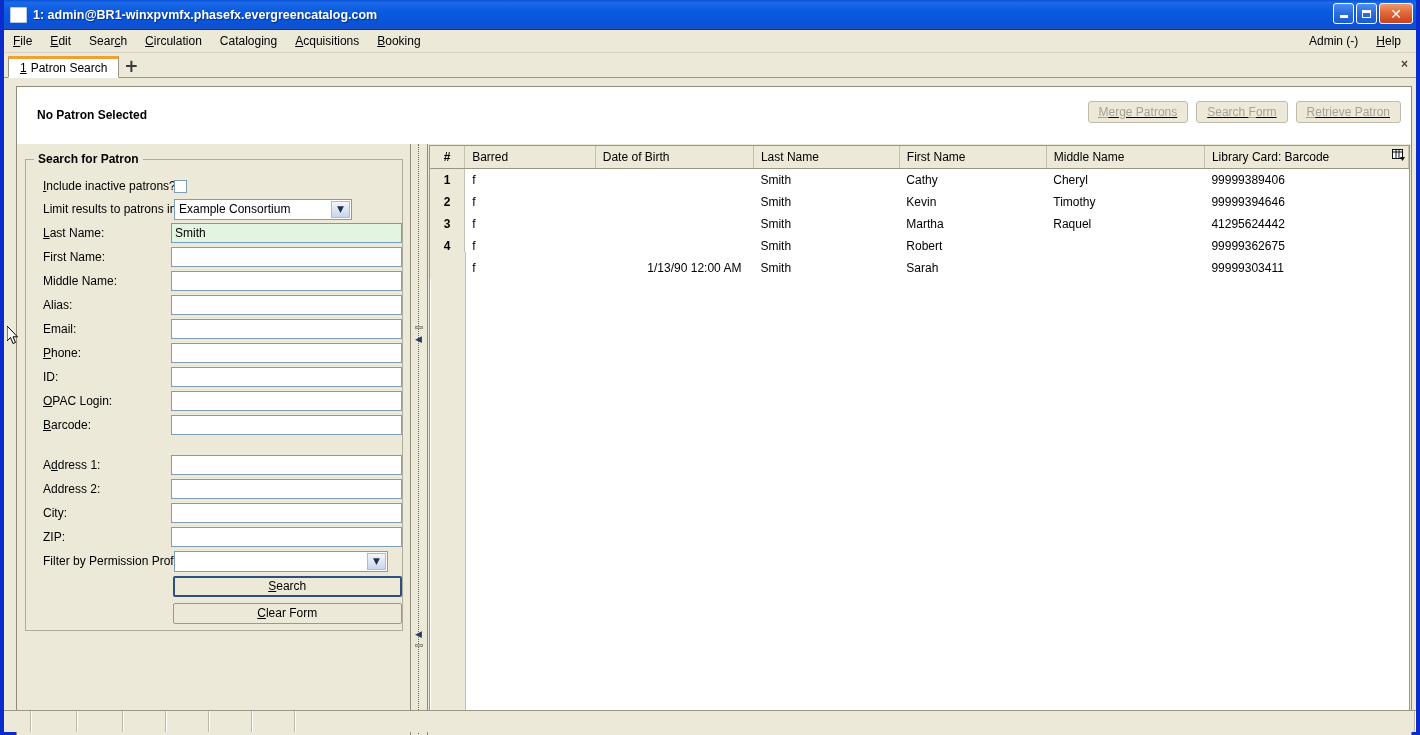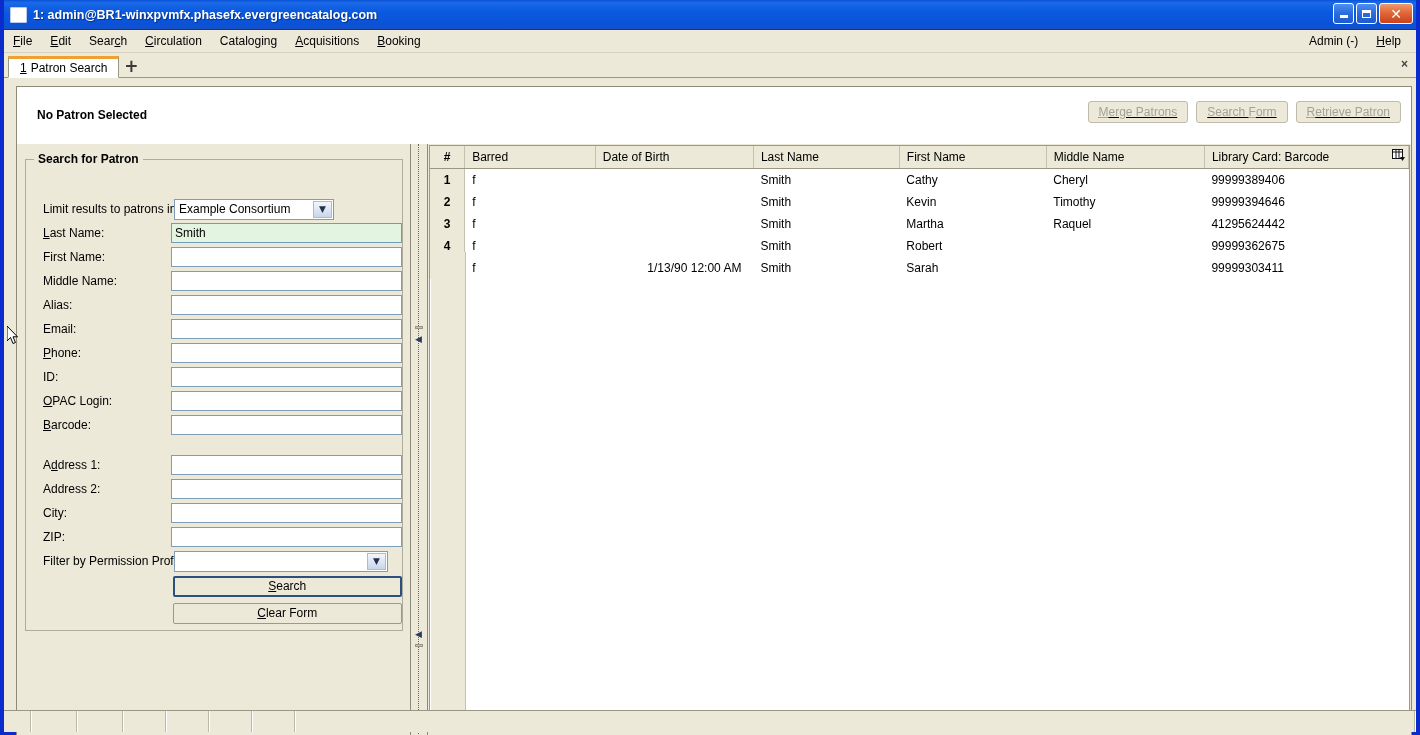--- a/index.html
+++ b/index.html
@@ -277,21 +277,21 @@
     font-size: 12px;
     padding: 1px 3px;
     color: #000000;
     outline: none;
   }
   .txt.focused {
     background: #e3f5e0;
     border-color: #6e9dbd;
   }
   .sel {
-    width: 160px; height: 21px;
+    width: 178px; height: 21px;
     box-sizing: border-box;
     background: #ffffff;
     border: 1px solid #7e9db9;
     font-size: 12px;
     display: flex; align-items: center;
     padding-left: 4px;
     position: relative;
     color: #000000;
   }
   .sel.wide { width: 214px; }
@@ -475,20 +475,24 @@
         <div class="btn disabled"><span class="ul">M</span>erge Patrons</div>
         <div class="btn disabled">Search <span class="ul">F</span>orm</div>
         <div class="btn disabled"><span class="ul">R</span>etrieve Patron</div>
       </div>
     </div>
 
     <div id="left-pane">
       <div id="search-fieldset">
         <div id="search-legend">Search for Patron</div>
 
+        <div class="form-row" style="top:14px">
+          <div class="form-label"><span class="ul">I</span>nclude inactive patrons?</div>
+          <div class="chkbox"></div>
+        </div>
 
         <div class="form-row" style="top:37px">
           <div class="form-label">Limit results to patrons in</div>
           <div class="sel">
             <span>Example Consortium</span>
             <span class="sel-arrow">▼</span>
           </div>
         </div>
 
         <div class="form-row" style="top:61px">

